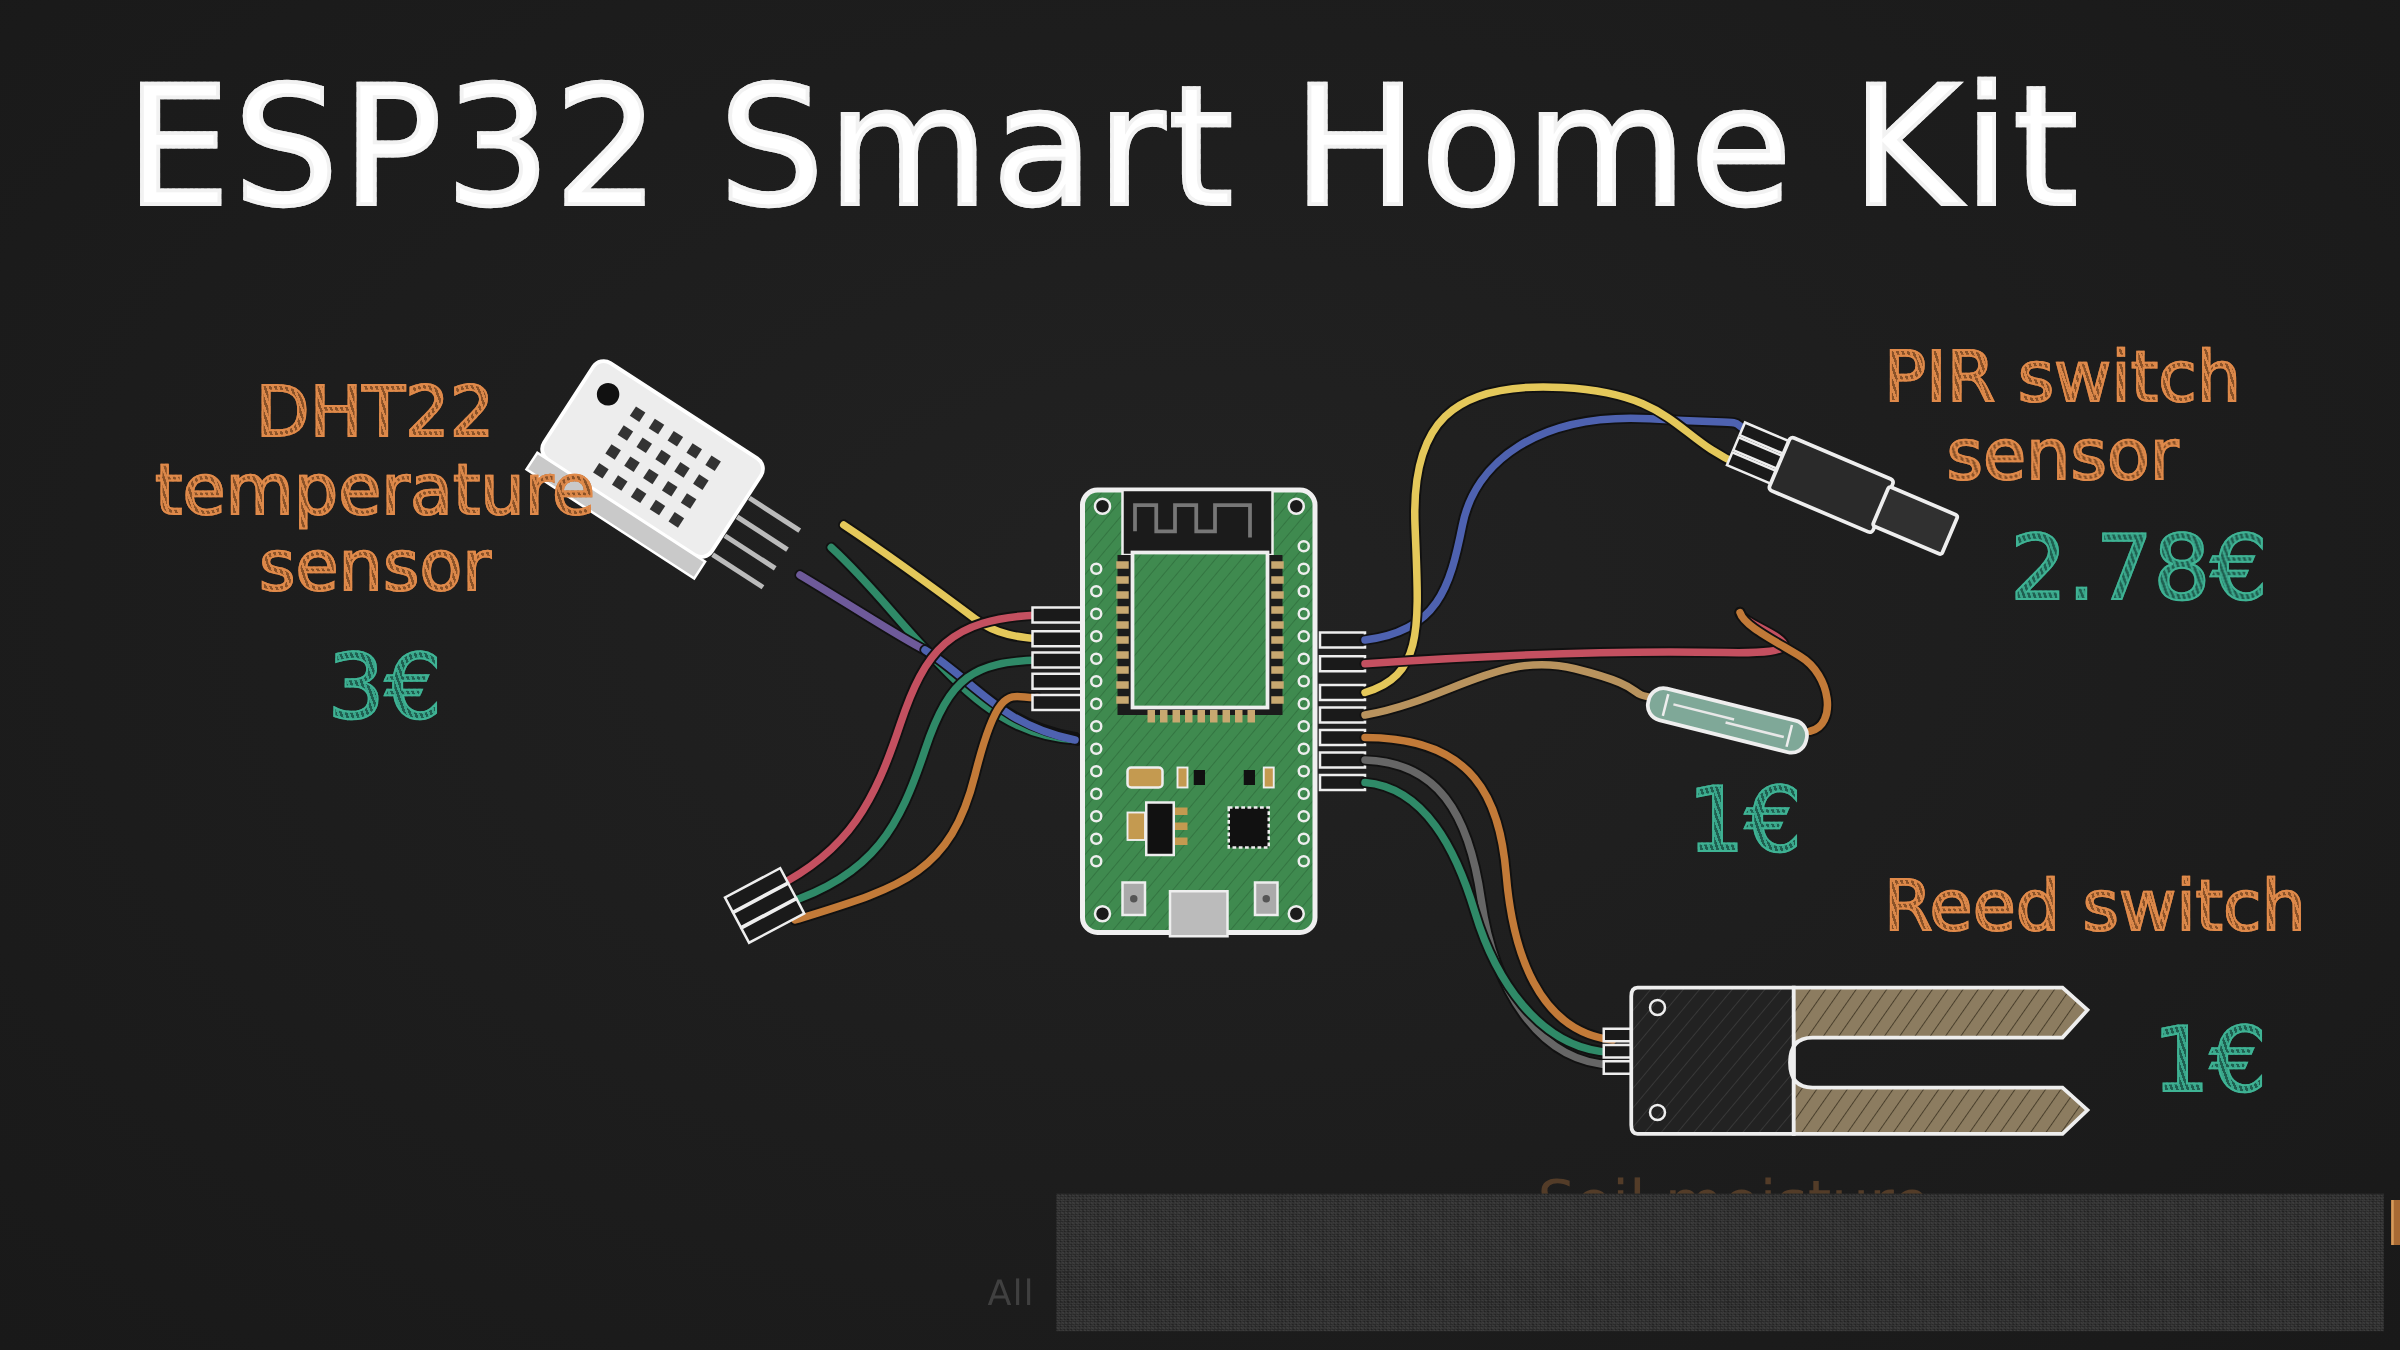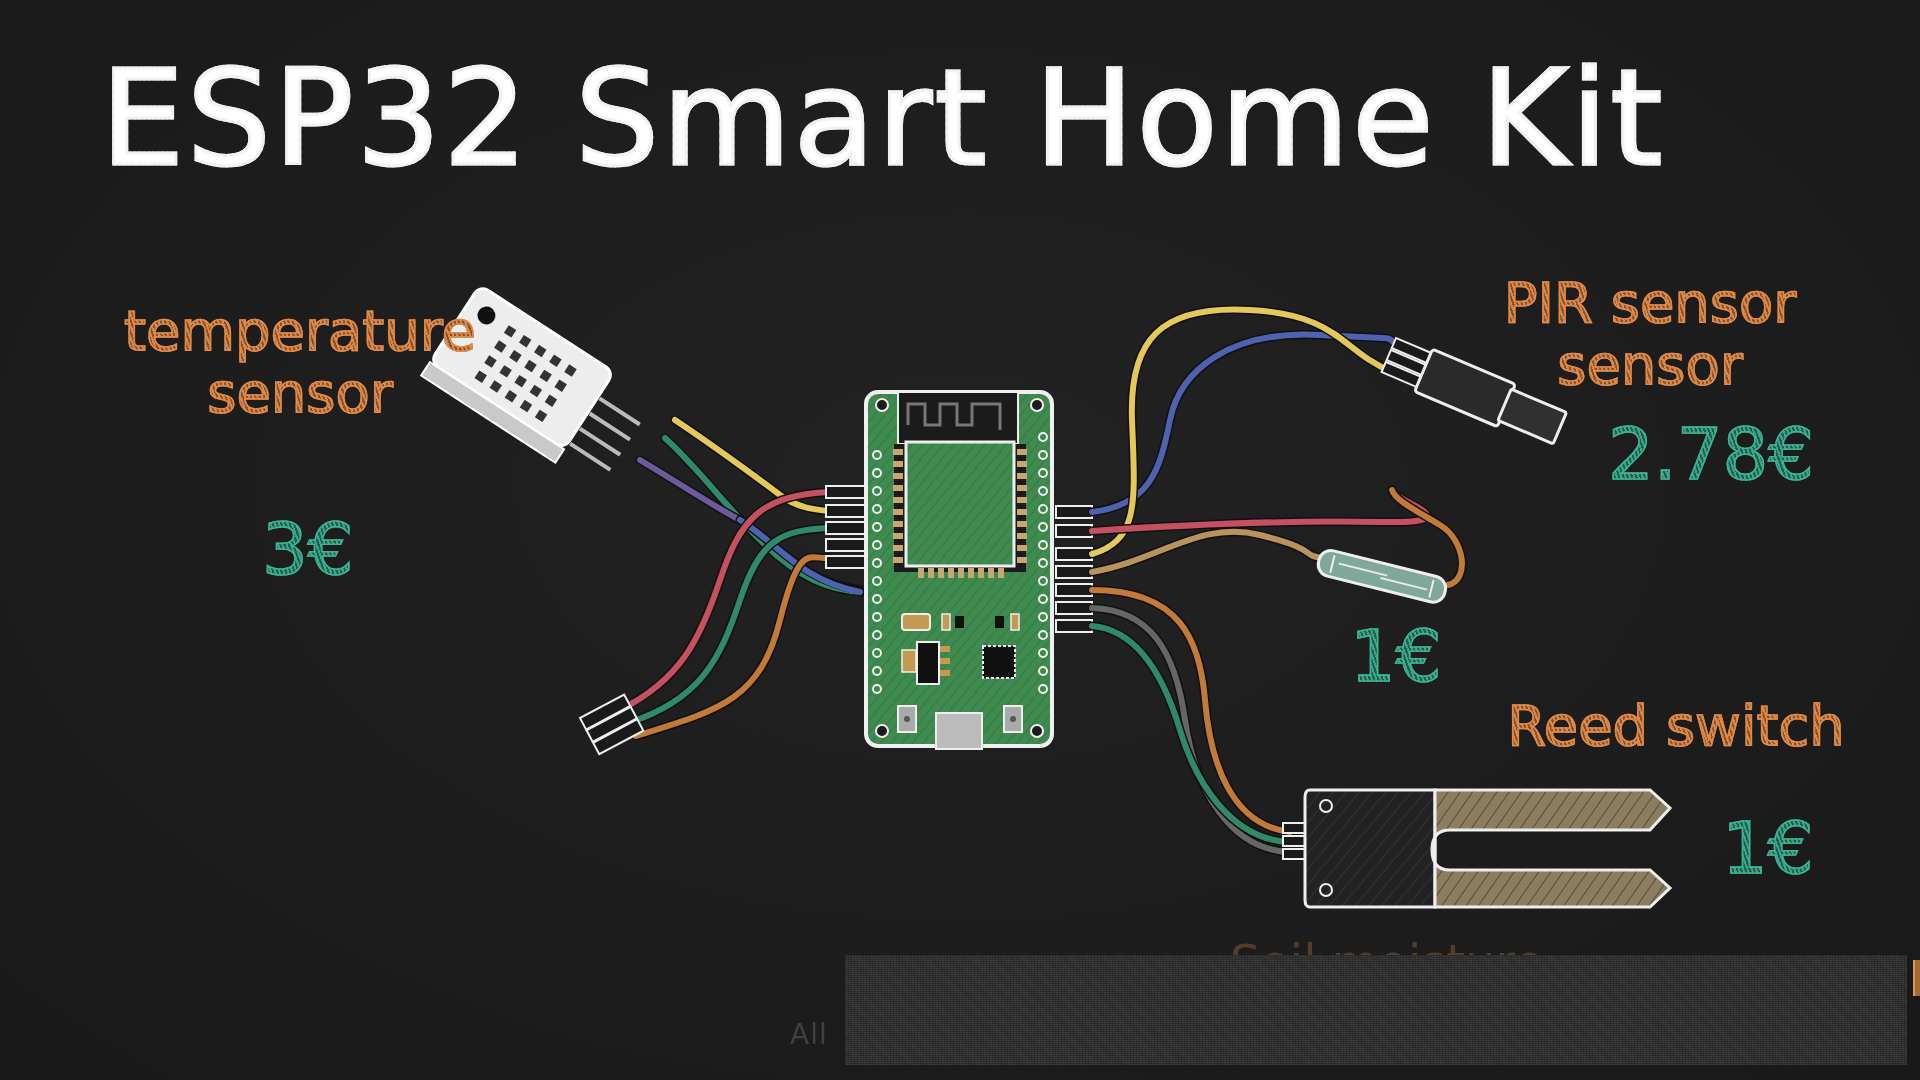--- a/index.html
+++ b/index.html
@@ -361,27 +361,28 @@
       <rect x="1283" y="836" width="22" height="10" fill="#1a1a1a" stroke="#eee" stroke-width="2"></rect>
       <rect x="1283" y="849" width="22" height="10" fill="#1a1a1a" stroke="#eee" stroke-width="2"></rect>
       <path d="M1310 790 L1435 790 L1435 907 L1310 907 Q1305 907 1305 900 L1305 797 Q1305 790 1310 790 Z" fill="url(#darkHatch)" stroke="#eee" stroke-width="3"></path>
       <circle cx="1326" cy="806" r="6" fill="none" stroke="#eee" stroke-width="2"></circle>
       <circle cx="1326" cy="890" r="6" fill="none" stroke="#eee" stroke-width="2"></circle>
       <path d="M1435 790 L1650 790 L1670 808 L1650 830 L1450 830 Q1432 830 1432 850 Q1432 870 1450 870 L1650 870 L1670 888 L1650 907 L1435 907 Z" fill="url(#soilHatch)" stroke="#eee" stroke-width="3"></path>
     </g>
   </svg>
 
   <div class="label" style="left:100px; top:300px; width:400px;">
+    <span class="name">DHT22</span>
     <span class="name">temperature</span>
     <span class="name">sensor</span>
   </div>
   <div class="price" style="left:262px; top:513px;">3€</div>
 
   <div class="label" style="left:1470px; top:272px; width:360px;">
-    <span class="name">PIR sensor</span>
+    <span class="name">PIR switch</span>
     <span class="name">sensor</span>
   </div>
   <div class="price" style="left:1608px; top:418px;">2.78€</div>
 
   <div class="price" style="left:1350px; top:620px;">1€</div>
   <div class="label" style="left:1486px; top:695px; width:380px;">
     <span class="name">Reed switch</span>
   </div>
 
   <div class="price" style="left:1722px; top:812px;">1€</div>

